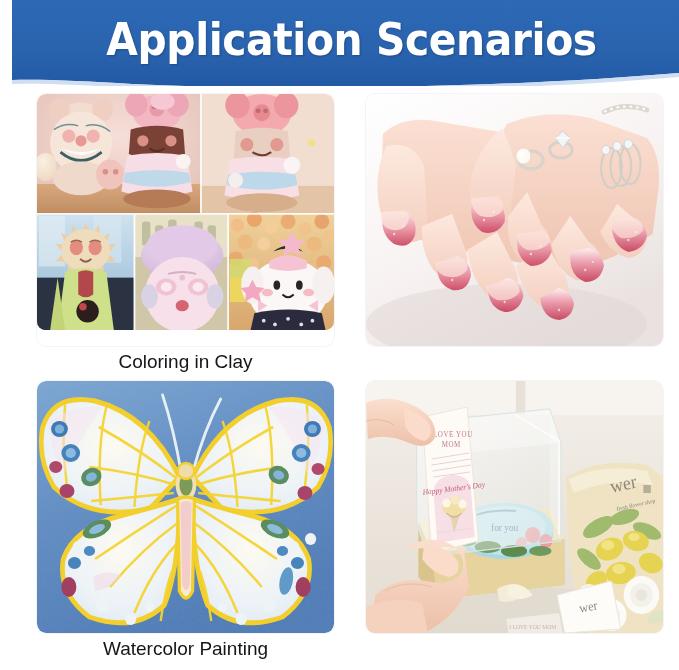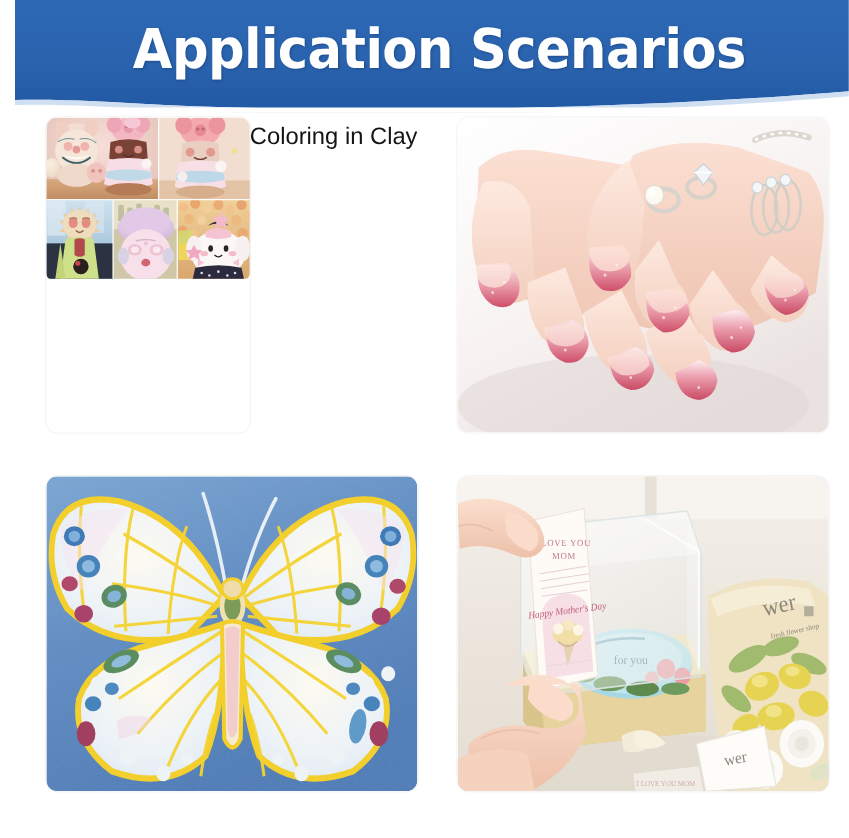--- a/index.html
+++ b/index.html
@@ -35,21 +35,21 @@
   
   .grid{
     position:absolute;left:17px;top:94px;width:646px;height:570px;
     display:grid;
     grid-template-columns:317px 317px;
     grid-template-rows:283px 283px;
     column-gap:12px;
     row-gap:4px;
   }
   .card{
-    display:flex;flex-direction:row;align-items:stretch;padding-left:20px;
+    display:flex;flex-direction:column;align-items:stretch;padding-left:20px;
   }
   .photo{
     width:100%;height:252px;
     border-radius:9px;
     overflow:hidden;
     position:relative;
     background:#fff;
     box-shadow:0 0 0 1px rgba(0,0,0,0.045);
   }
   .caption{
@@ -540,20 +540,21 @@
             <ellipse cx="159" cy="104" rx="11" ry="16" fill="#f1e1b0"></ellipse>
             <ellipse cx="159" cy="104" rx="7" ry="11" fill="#7d9b58"></ellipse>
             <path d="M150,118 Q159,114 168,118 L166,210 Q159,224 152,210 Z" fill="#f6ead0"></path>
             <path d="M153,122 Q159,118 165,122 L163,204 Q159,214 155,204 Z" fill="#f1c6c9" opacity="0.8"></path>
             <path d="M150,118 Q159,114 168,118 L166,210 Q159,224 152,210 Z" fill="none" stroke="#f2cf2c" stroke-width="3.5"></path>
             <ellipse cx="159" cy="90" rx="9" ry="8" fill="#efdcab" stroke="#f2cf2c" stroke-width="2.5"></ellipse>
           </g>
         </g>
       </svg>
     </div>
+    <div class="caption">Watercolor Painting</div>
   </div>
 
   <div class="card">
     <div class="photo">
       <svg class="fillbox" viewBox="0 0 317 252" preserveAspectRatio="none">
         <defs>
           <linearGradient id="roomBg" x1="0" y1="0" x2="0" y2="1">
             <stop offset="0" stop-color="#f4f0ea"></stop>
             <stop offset="0.45" stop-color="#ece6de"></stop>
             <stop offset="1" stop-color="#e4ddd3"></stop>

